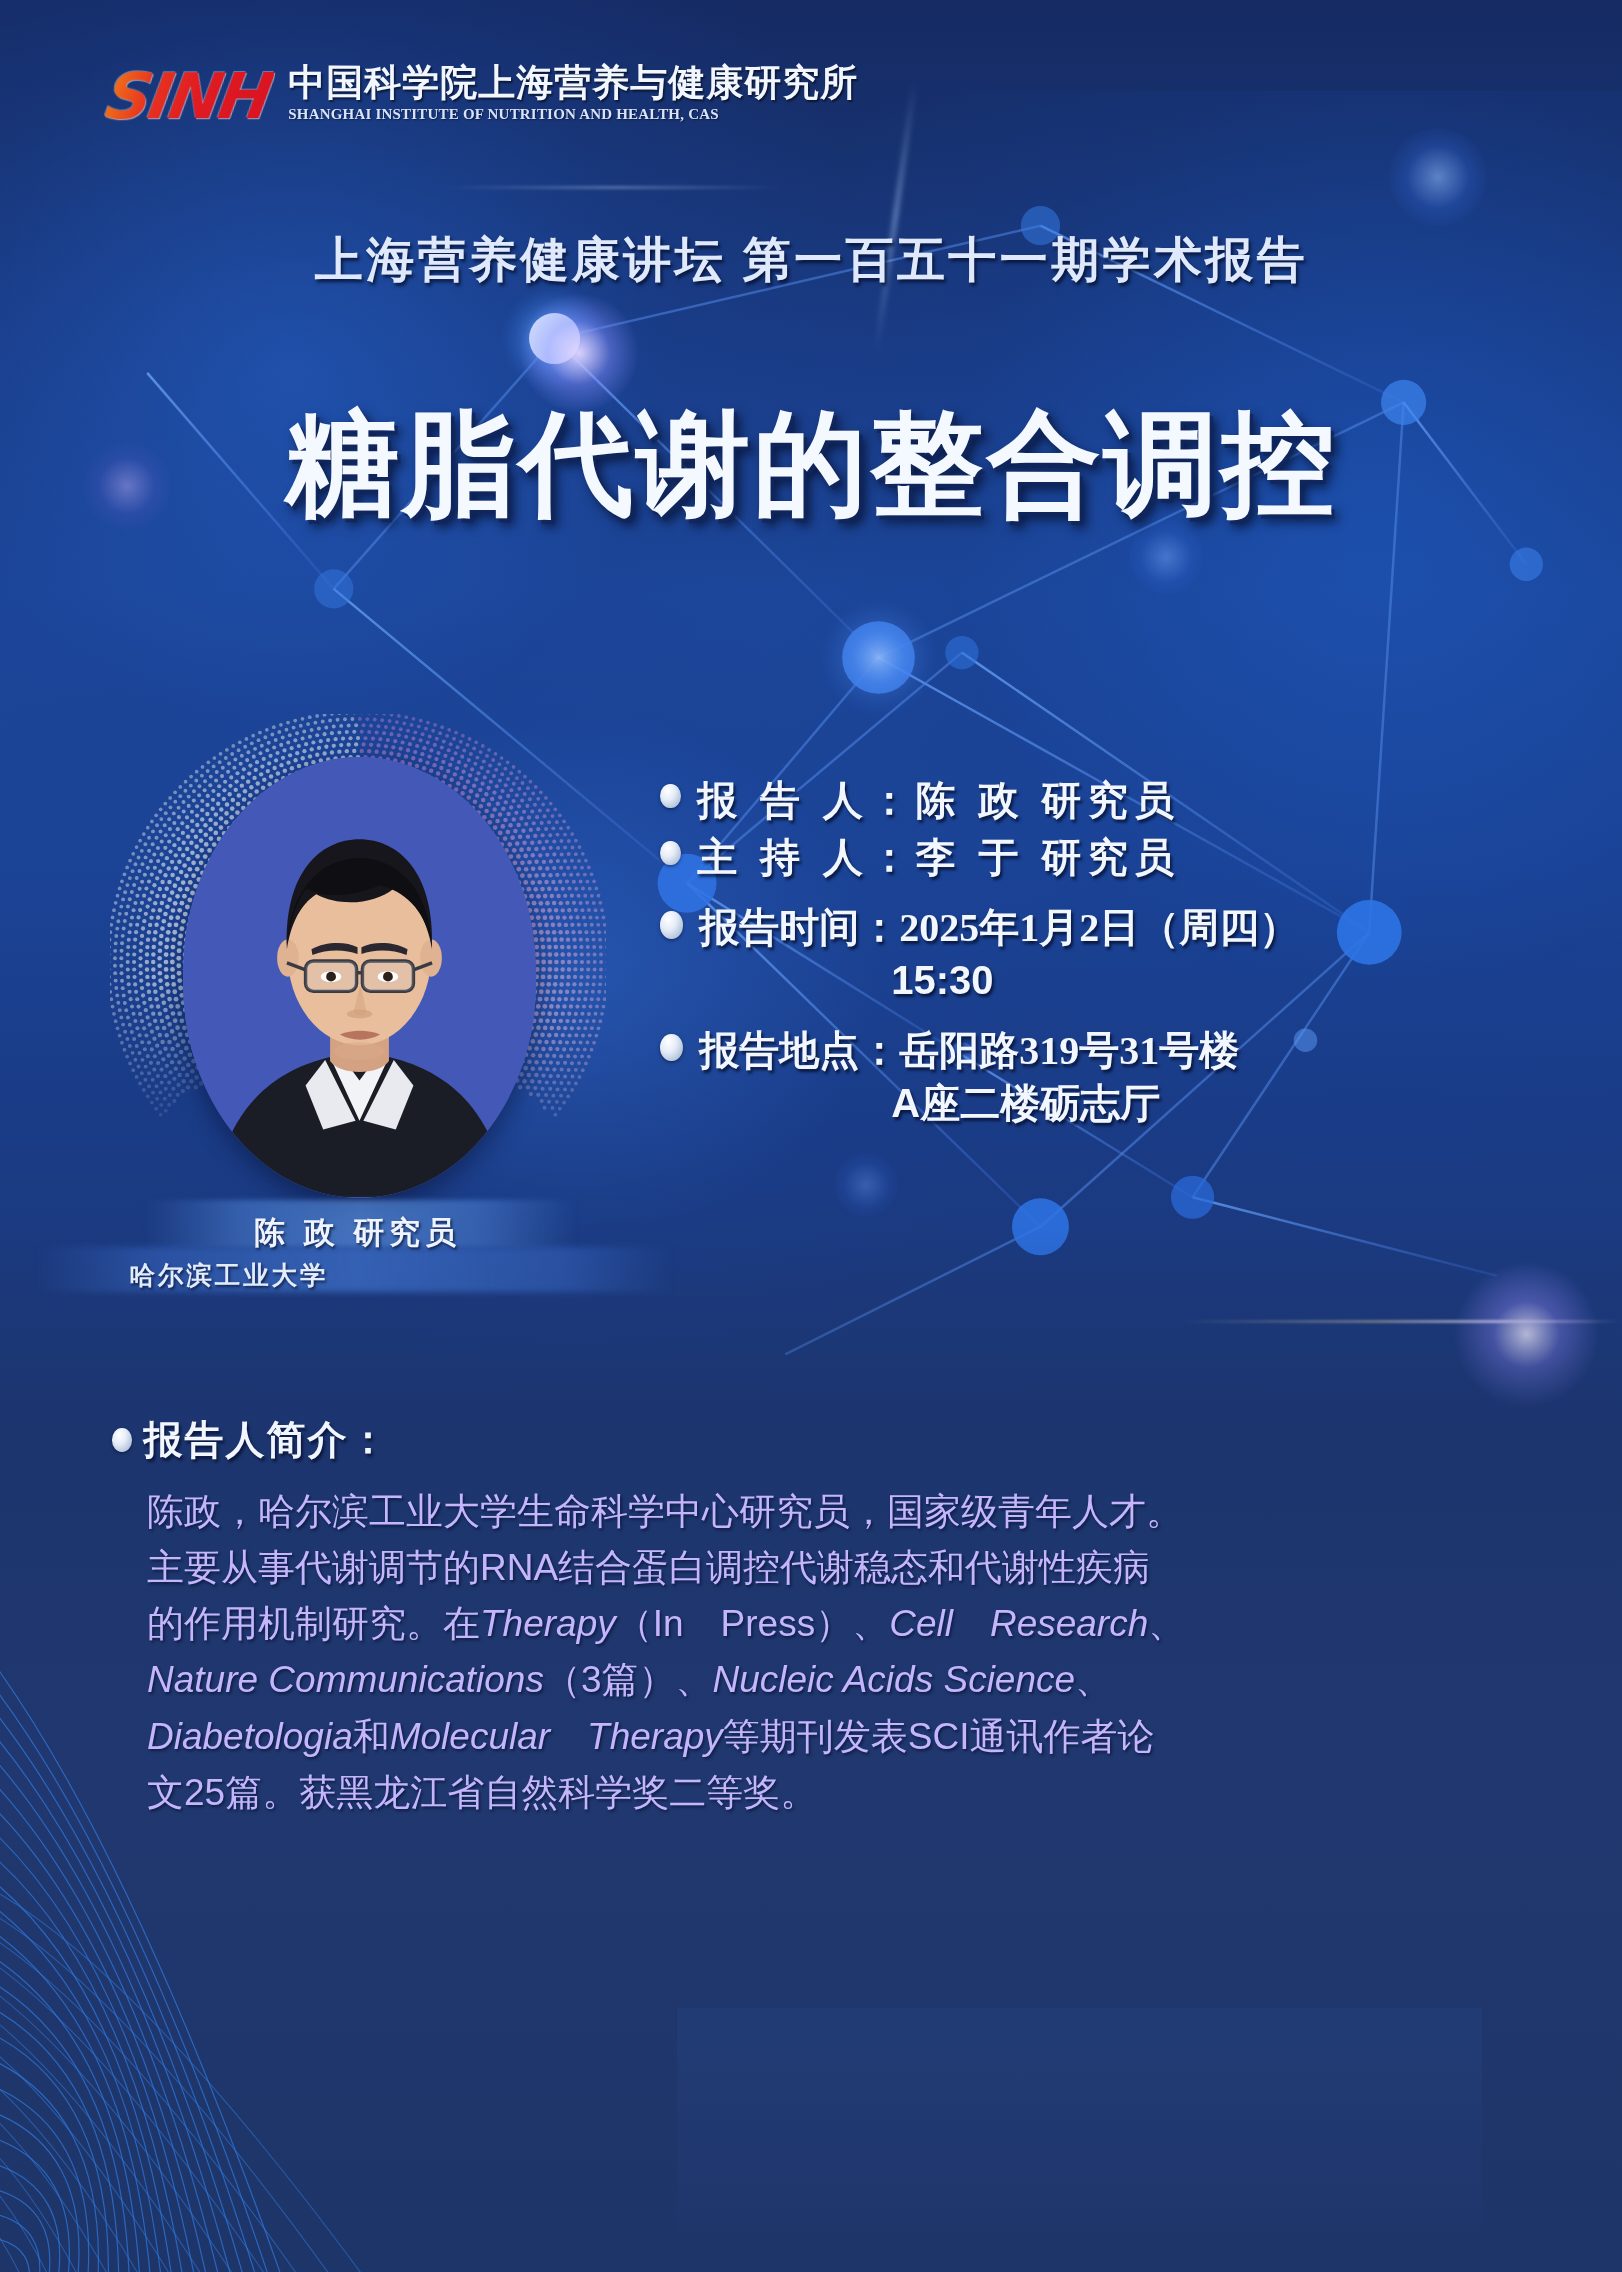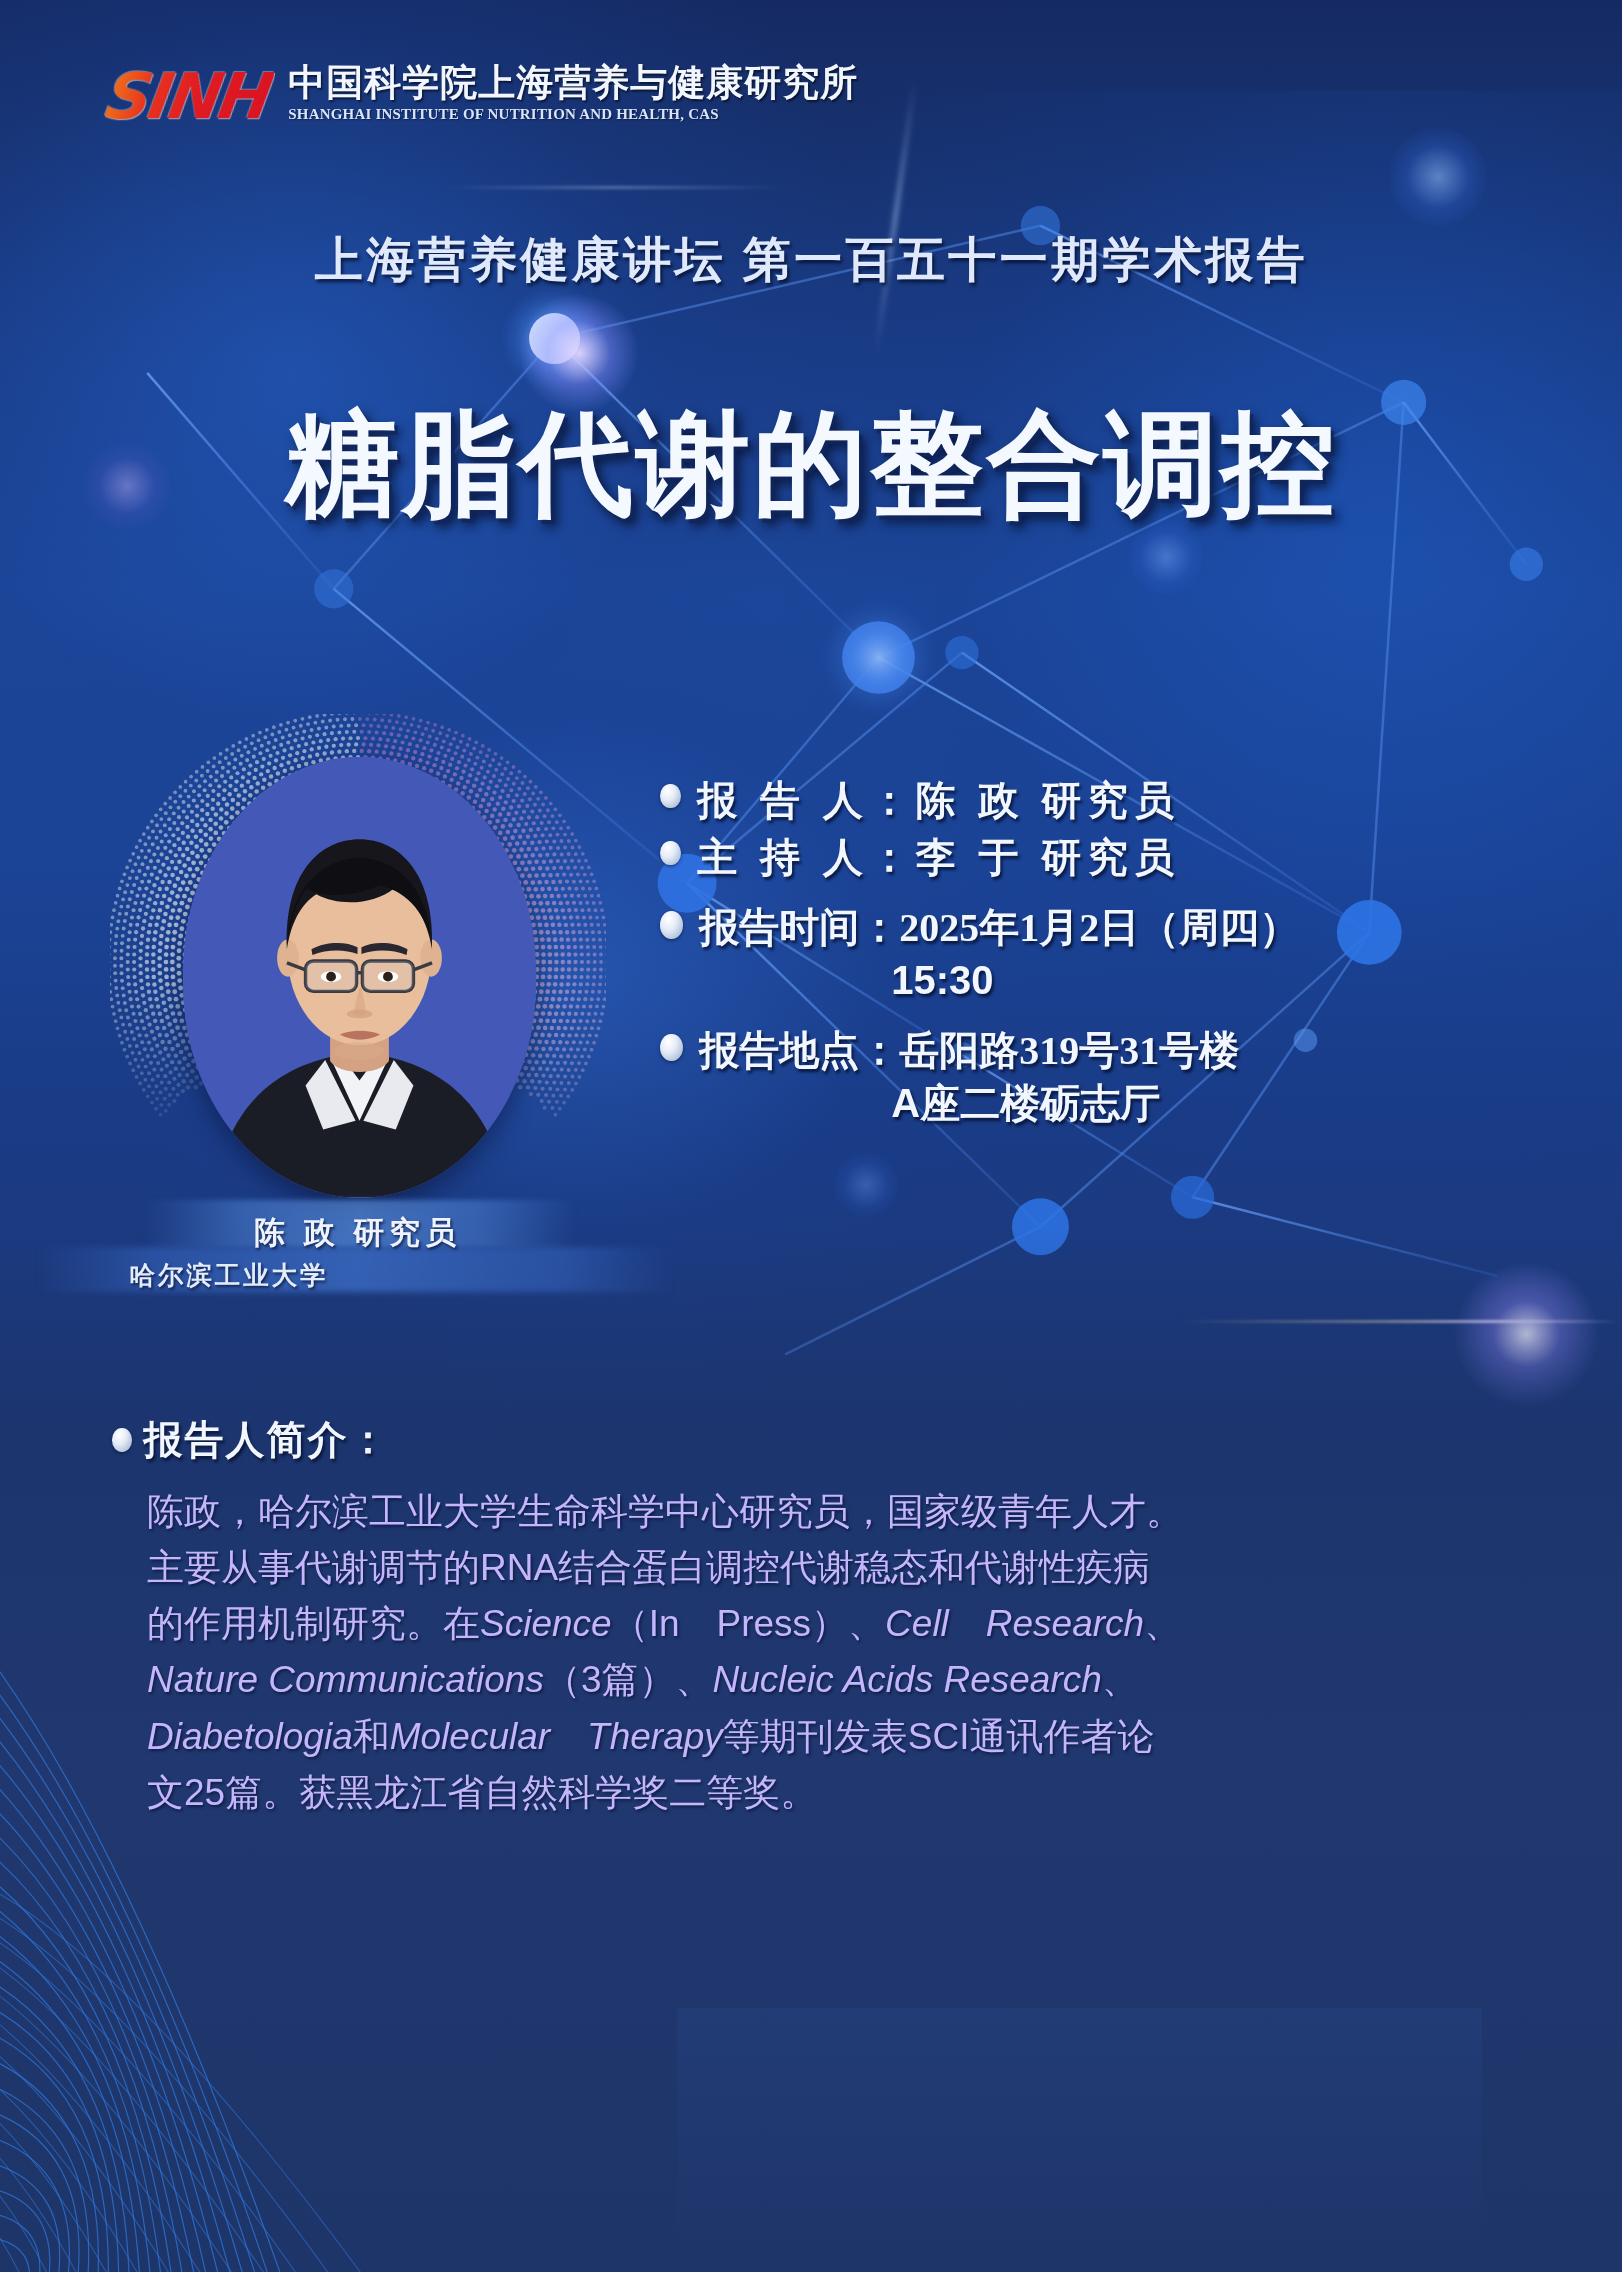--- a/index.html
+++ b/index.html
@@ -2070,22 +2070,22 @@
   </div>
 
   <div class="bio">
     <div class="bio-head">
       <div class="bullet"></div>
       <div class="bio-title">报告人简介：</div>
     </div>
     <div class="bio-body">
       <div class="bio-line">陈政，哈尔滨工业大学生命科学中心研究员，国家级青年人才。</div>
       <div class="bio-line">主要从事代谢调节的RNA结合蛋白调控代谢稳态和代谢性疾病</div>
-      <div class="bio-line"><span>的作用机制研究。在</span><span class="it">Science</span><span>（In　Press）、</span><span class="it">Cell　Research</span><span>、</span></div>
-      <div class="bio-line"><span class="it">Nature Communications</span><span>（3篇）、</span><span class="it">Nucleic Acids Research</span><span>、</span></div>
+      <div class="bio-line"><span>的作用机制研究。在</span><span class="it">Therapy</span><span>（In　Press）、</span><span class="it">Cell　Research</span><span>、</span></div>
+      <div class="bio-line"><span class="it">Nature Communications</span><span>（3篇）、</span><span class="it">Nucleic Acids Science</span><span>、</span></div>
       <div class="bio-line"><span class="it">Diabetologia</span><span>和</span><span class="it">Molecular　Therapy</span><span>等期刊发表SCI通讯作者论</span></div>
       <div class="bio-line">文25篇。获黑龙江省自然科学奖二等奖。</div>
     </div>
   </div>
 
   <div class="footer">中国科学院营养代谢与食品安全重点实验室</div>
 
 </div>
 
 

